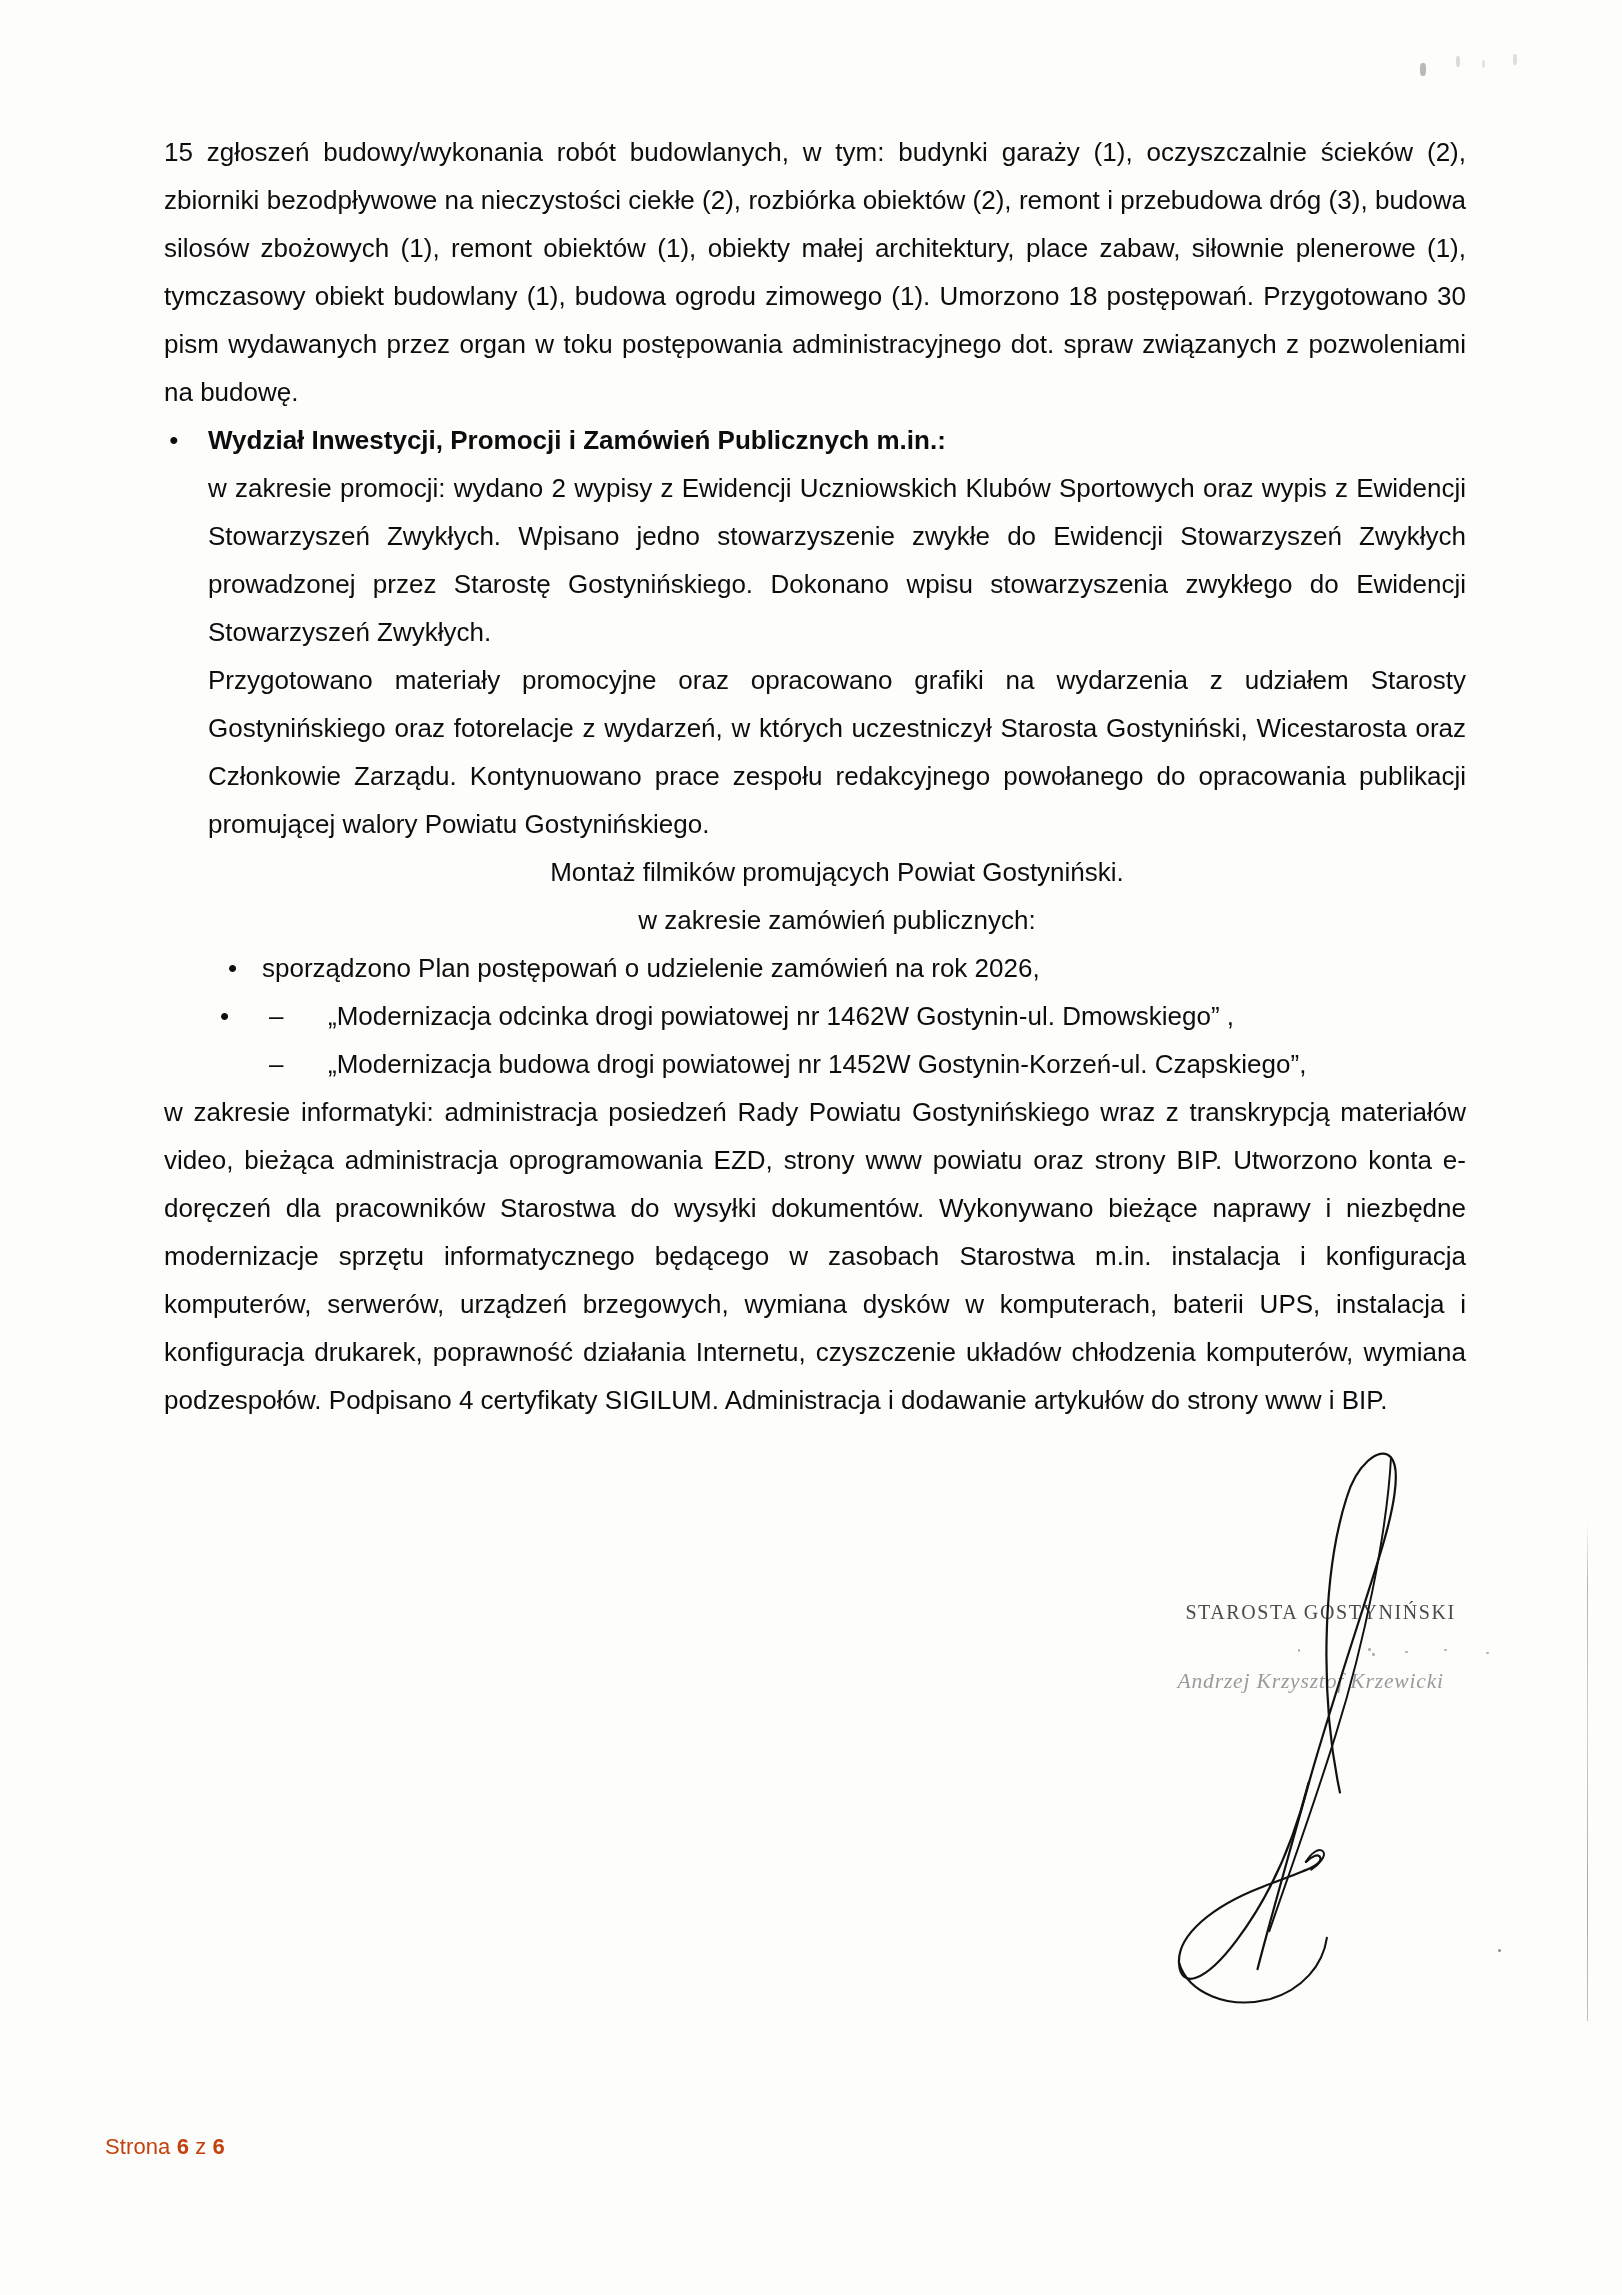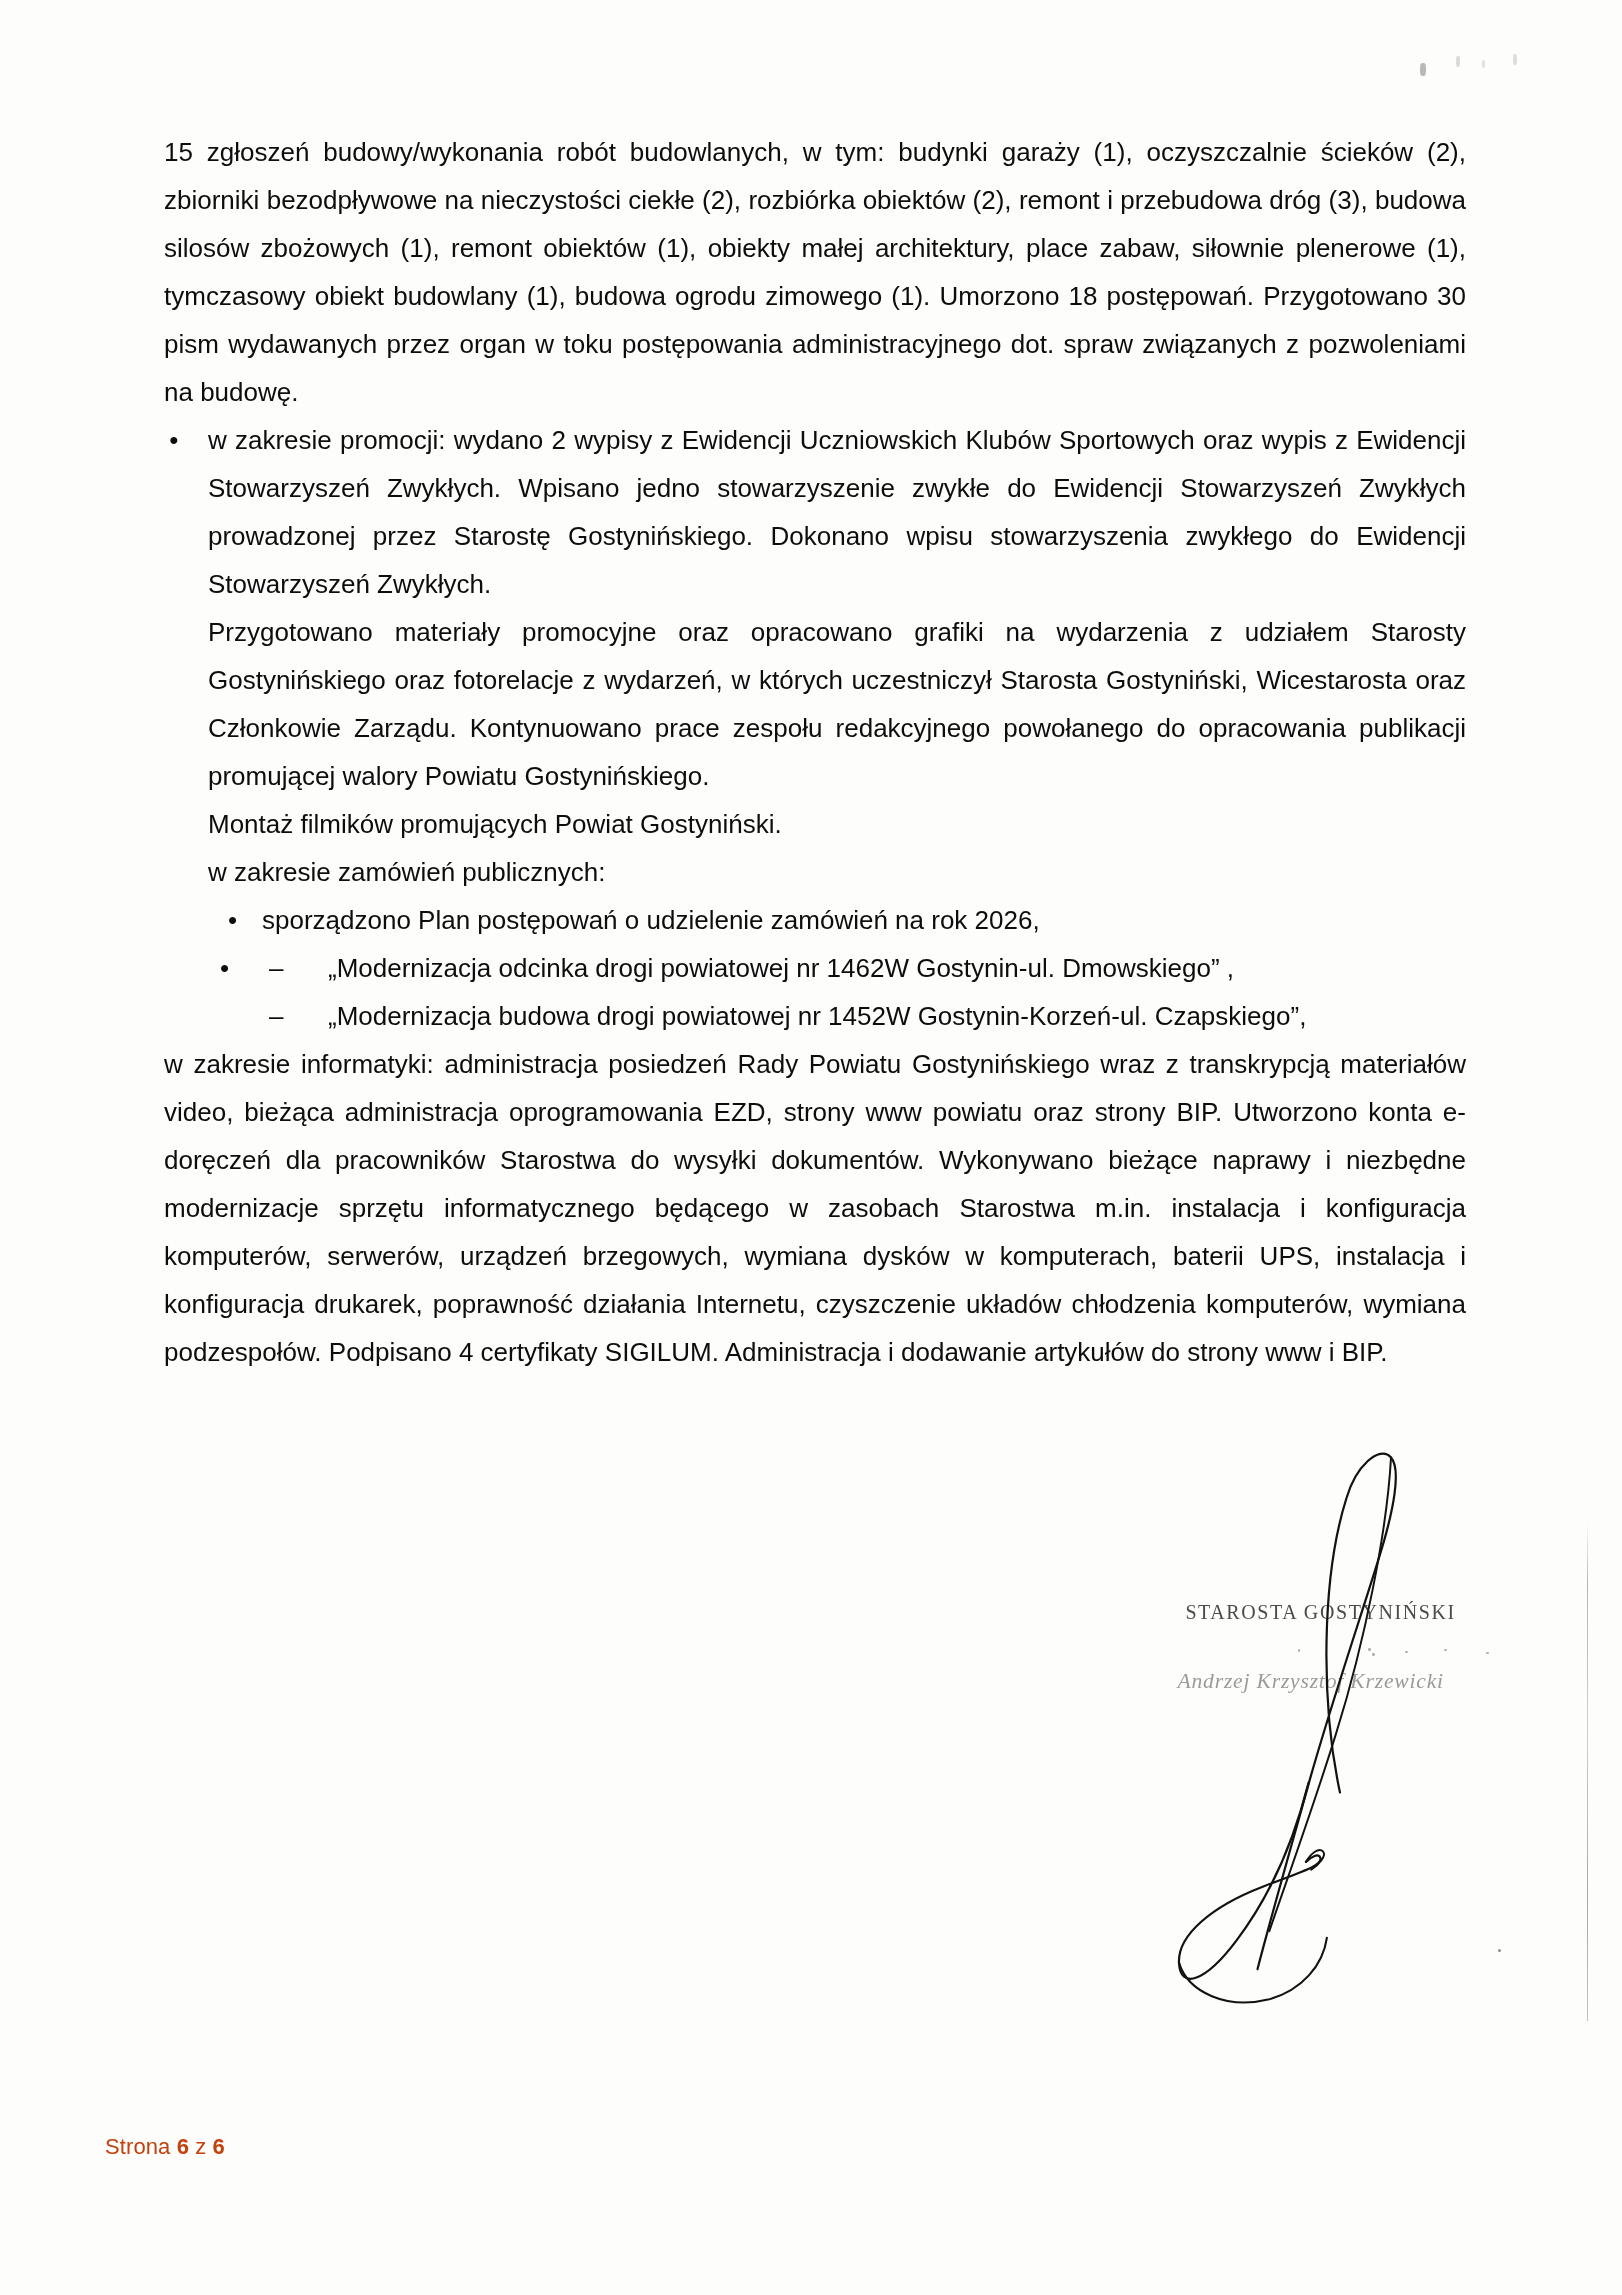--- a/index.html
+++ b/index.html
@@ -51,21 +51,21 @@
     color: #0d0d0d;
     text-align: justify;
     text-justify: inter-word;
   }
 
   .para {
     margin: 0;
     text-align: justify;
   }
   .para.left {
-    text-align: left;
+    text-align: center;
   }
 
   
   .intro {
     text-align: justify;
   }
 
   
   .bullet-1 {
     position: relative;
@@ -212,20 +212,21 @@
   <div class="scan-speck" style="left:1482px;top:60px;width:3.3px;height:7.9px;opacity:.4;"></div>
   <div class="scan-speck" style="left:1513px;top:54px;width:3.9px;height:11px;opacity:.45;"></div>
   <div class="scan-edge-line"></div>
 
   <div class="body-text">
 
     <p class="para intro">15 zgłoszeń budowy/wykonania robót budowlanych, w tym: budynki garaży (1), oczyszczalnie ścieków (2), zbiorniki bezodpływowe na nieczystości ciekłe (2), rozbiórka obiektów (2), remont i przebudowa dróg (3), budowa silosów zbożowych (1), remont obiektów (1), obiekty małej architektury, place zabaw, siłownie plenerowe (1), tymczasowy obiekt budowlany (1), budowa ogrodu zimowego (1). Umorzono 18 postępowań. Przygotowano 30 pism wydawanych przez organ w toku postępowania administracyjnego dot. spraw związanych z pozwoleniami na budowę.</p>
 
     <div class="bullet-1">
       <span class="marker">•</span>
+      <span class="bold">Wydział Inwestycji, Promocji i Zamówień Publicznych m.in.:</span>
     </div>
 
     <p class="para indent-1">w zakresie promocji: wydano 2 wypisy z Ewidencji Uczniowskich Klubów Sportowych oraz wypis z Ewidencji Stowarzyszeń Zwykłych. Wpisano jedno stowarzyszenie zwykłe do Ewidencji Stowarzyszeń Zwykłych prowadzonej przez Starostę Gostynińskiego. Dokonano wpisu stowarzyszenia zwykłego do Ewidencji Stowarzyszeń Zwykłych.</p>
 
     <p class="para indent-1">Przygotowano materiały promocyjne oraz opracowano grafiki na wydarzenia z udziałem Starosty Gostynińskiego oraz fotorelacje z wydarzeń, w których uczestniczył Starosta Gostyniński, Wicestarosta oraz Członkowie Zarządu. Kontynuowano prace zespołu redakcyjnego powołanego do opracowania publikacji promującej walory Powiatu Gostynińskiego.</p>
 
     <p class="para left indent-1">Montaż filmików promujących Powiat Gostyniński.</p>
 
     <p class="para left indent-1">w zakresie zamówień publicznych:</p>
 

